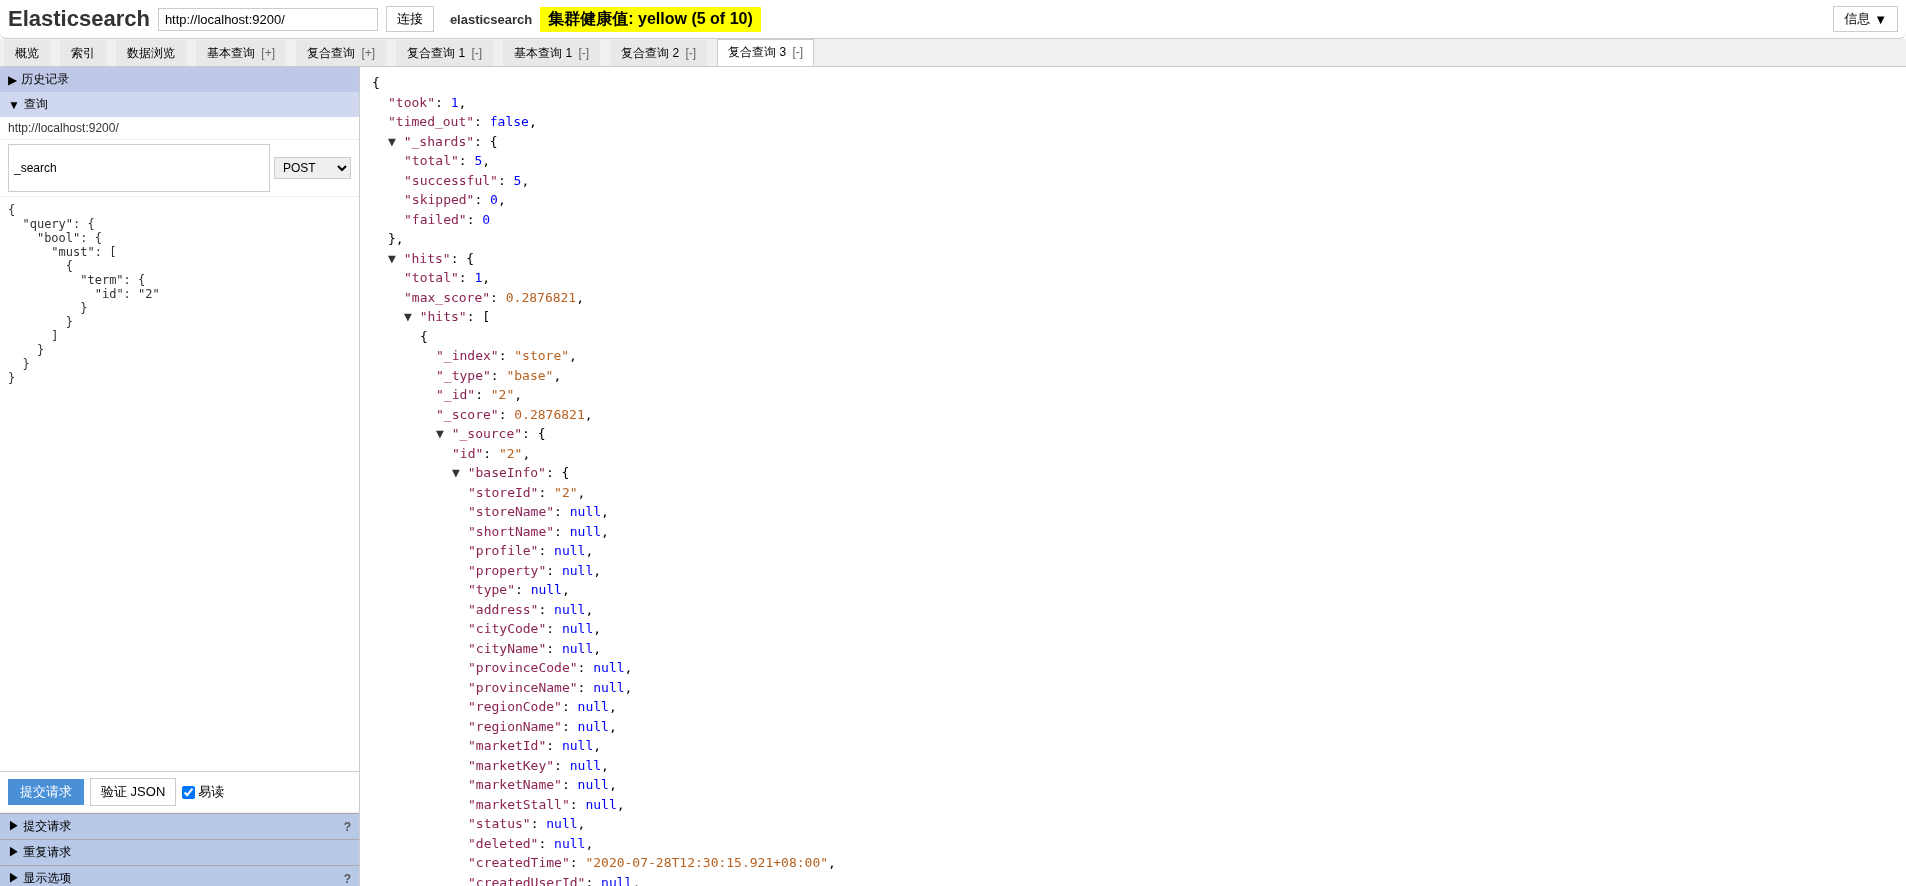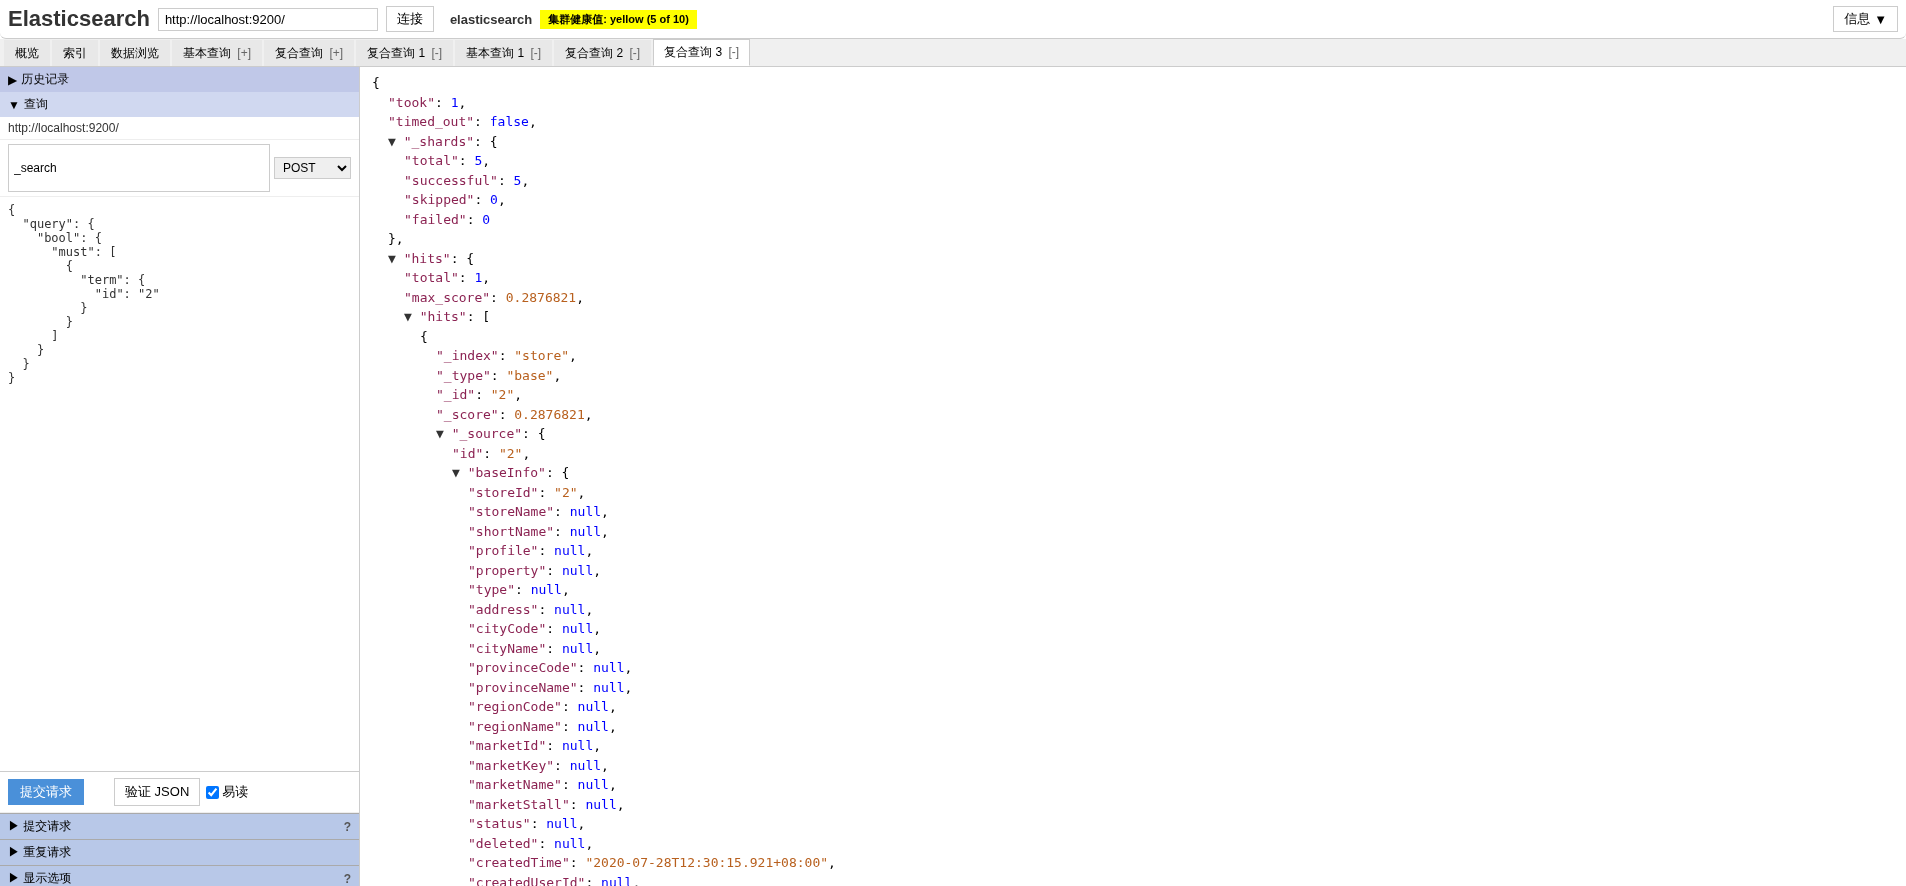--- a/index.html
+++ b/index.html
@@ -37,42 +37,42 @@
     #header .cluster-name {
       font-weight: bold;
       color: #333;
       margin-left: 8px;
     }
     #header .health-badge {
       background: #ffff00;
       color: #000;
       font-weight: bold;
       padding: 2px 8px;
-      font-size: 11px;
+      font-size: 16px;
     }
     #header .info-btn {
       margin-left: auto;
       background: #fff;
       border: 1px solid #ccc;
       padding: 3px 10px;
       cursor: pointer;
       font-size: 13px;
       display: flex;
       align-items: center;
       gap: 4px;
     }
 
     
     #tabs {
       display: flex;
       align-items: center;
       background: #f0f0f0;
       border-bottom: 1px solid #ccc;
       padding: 0 4px;
-      gap: 2px;
+      gap: 10px;
     }
     .tab {
       padding: 4px 10px;
       font-size: 12px;
       cursor: pointer;
       border: 1px solid transparent;
       background: #e8e8e8;
       border-bottom: none;
       white-space: nowrap;
     }
@@ -171,21 +171,20 @@
       padding: 4px 12px;
       cursor: pointer;
       font-size: 13px;
     }
     .validate-btn {
       background: #fff;
       border: 1px solid #ccc;
       padding: 4px 10px;
       cursor: pointer;
       font-size: 13px;
-      margin-left: 24px;
     }
     .easy-read-label {
       display: flex;
       align-items: center;
       gap: 3px;
       font-size: 13px;
       cursor: pointer;
     }
 
     .collapsible-section {

